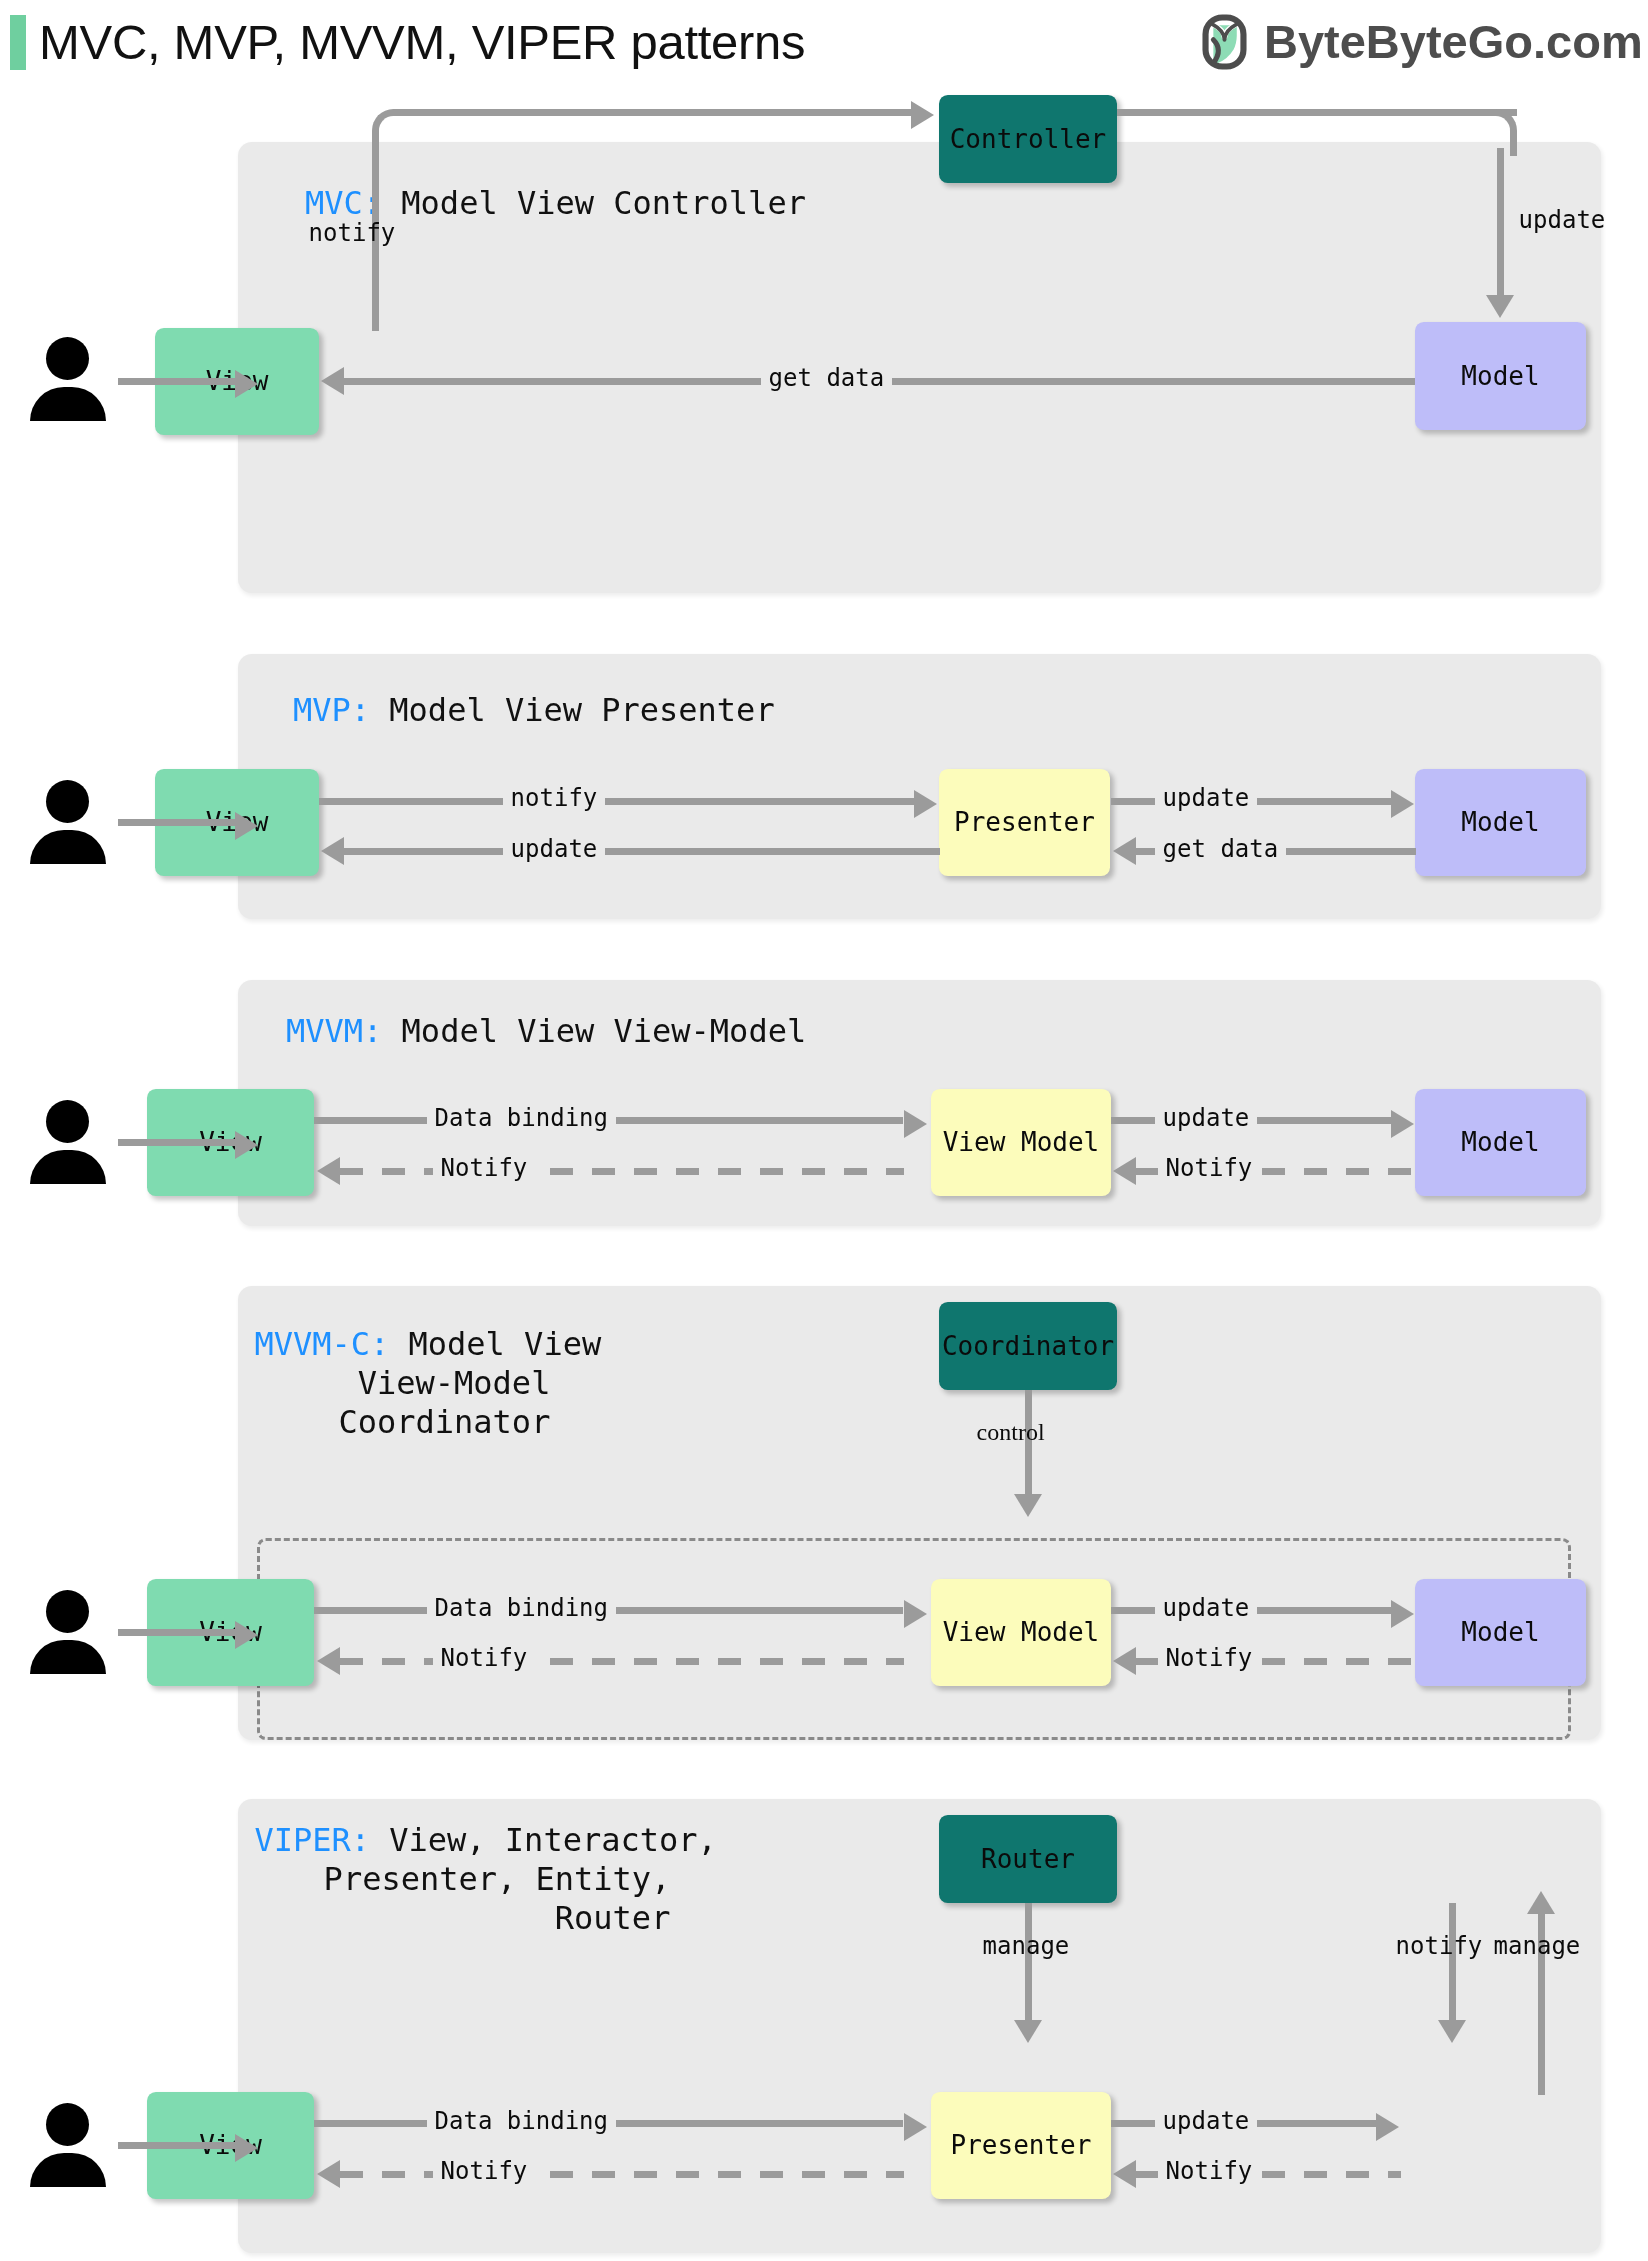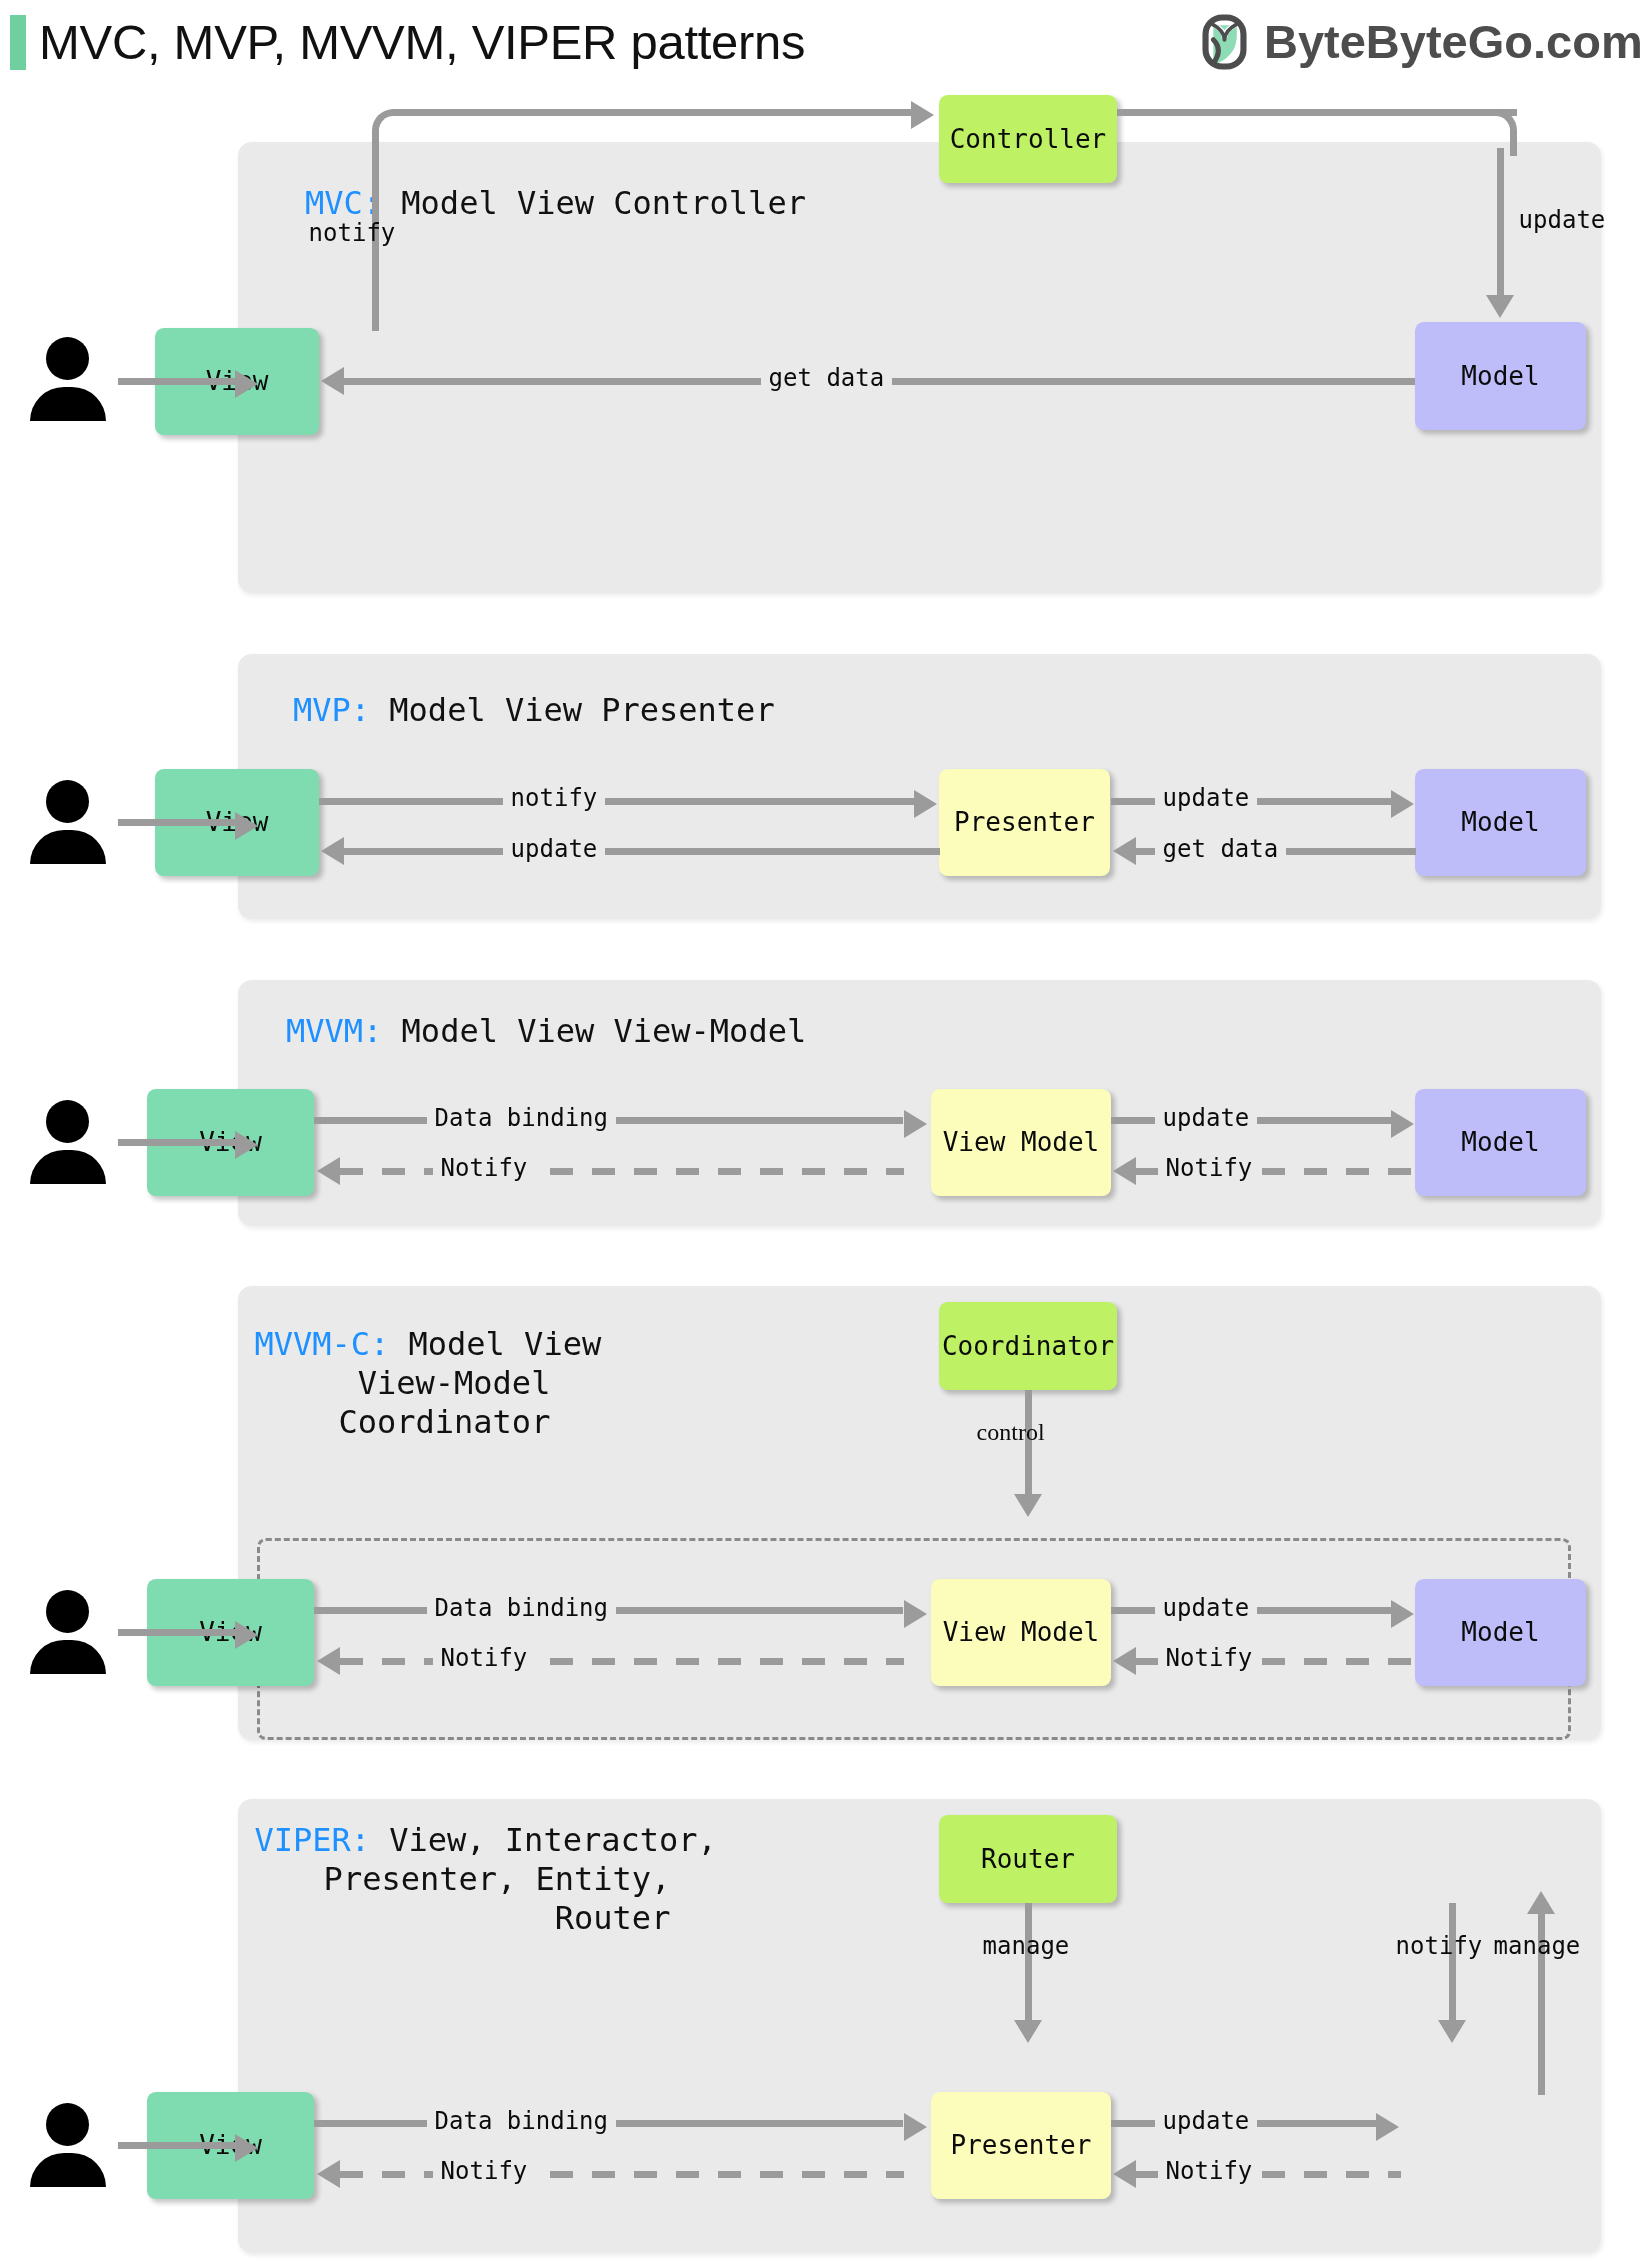--- a/index.html
+++ b/index.html
@@ -67,21 +67,21 @@
   .node {
     position:absolute;
     border-radius:8.8px;
     display:flex; align-items:center; justify-content:center;
     font-size:26px; color:#0b0b0b; text-align:center;
     box-shadow: 3.2px 3.8px 5.7px rgba(0,0,0,0.22);
     line-height:1.1;
   }
   .n-view   { background:#7fdbb0; }
   .n-model  { background:#bebdf9; }
-  .n-ctrl   { background:#bef264; }
+  .n-ctrl   { background:#0f766e; }
   .n-pres   { background:#fcfcbb; }
   .n-inter  { background:#fcb6fb; }
 
   
   .ln  { position:absolute; background:#9b9b9b; }
   .hln { height:7px; }
   .vln { width:7px; }
 
   .ah { position:absolute; width:0; height:0; }
   .ah-r { border-top:14.5px solid transparent; border-bottom:14.5px solid transparent; border-left:23px solid #9b9b9b; }

